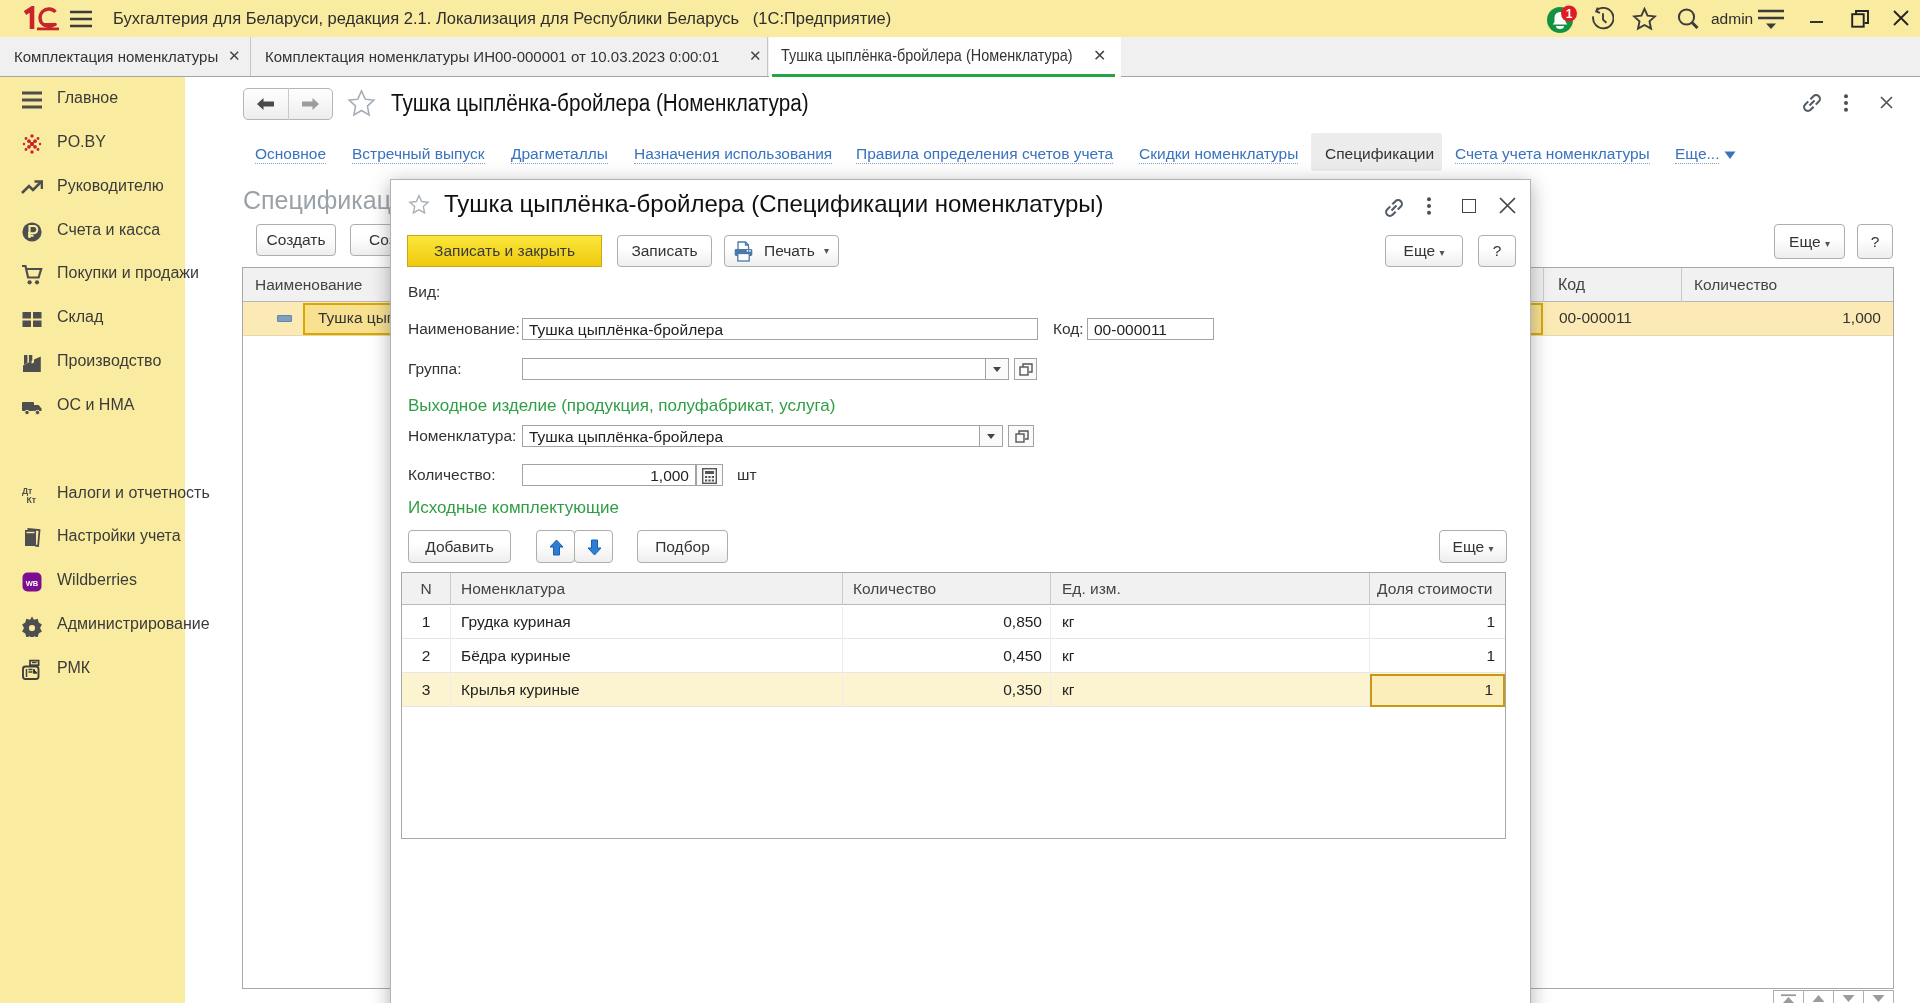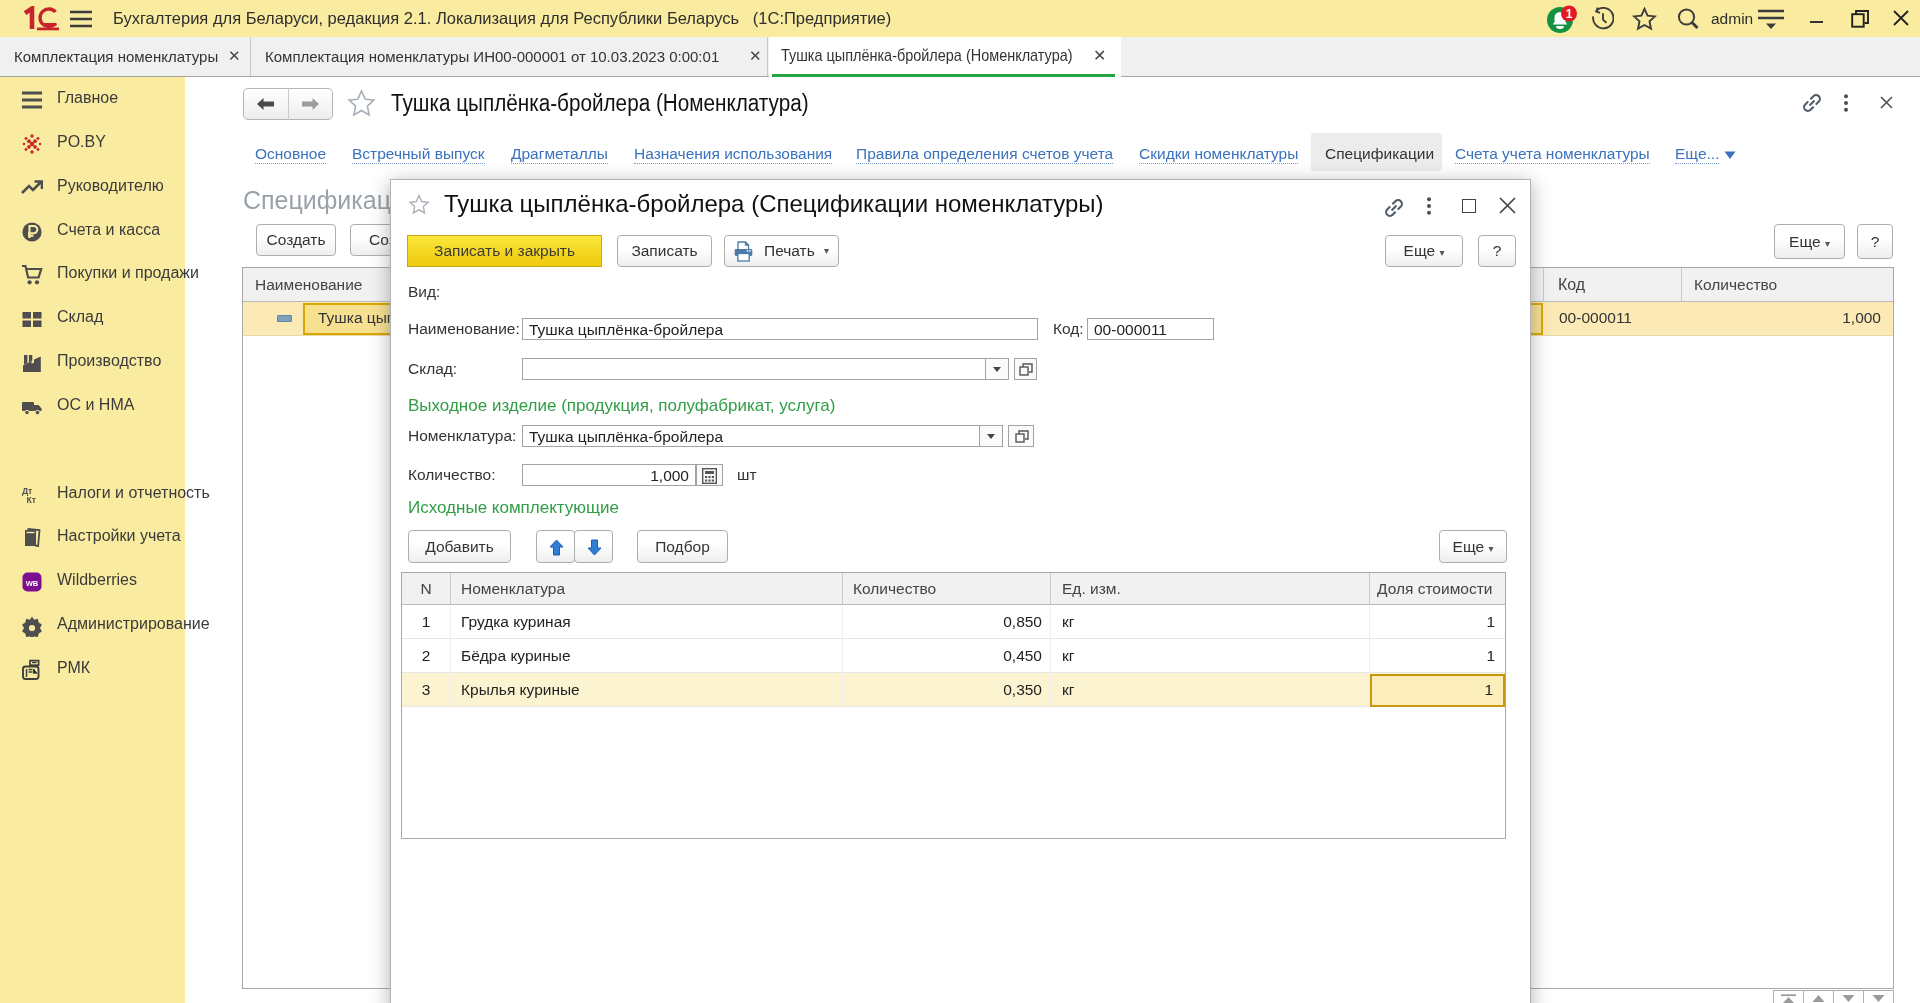--- a/index.html
+++ b/index.html
@@ -343,21 +343,21 @@
 
 <div class="lbl" style="left:17px;top:103px">Вид:</div>
 <div class="lbl" style="left:17px;top:140px">Наименование:</div>
 <div class="inp" style="left:131px;top:138px;width:516px;height:22px">
       <span class="val">Тушка цыплёнка-бройлера</span>
     </div>
 <div class="lbl" style="left:662px;top:140px">Код:</div>
 <div class="inp" style="left:696px;top:138px;width:127px;height:22px">
       <span class="val">00-000011</span>
     </div>
-<div class="lbl" style="left:17px;top:180px">Склад:</div>
+<div class="lbl" style="left:17px;top:180px">Группа:</div>
 <div class="inp" style="left:131px;top:178px;width:487px;height:22px">
       <span class="combo-btn"></span>
     </div>
 <div class="inp" style="left:623px;top:178px;width:23px;height:22px;background:#fafafa">
       <svg style="position:absolute;left:4px;top:4px" width="14" height="13" viewBox="0 0 14 13">
         <g fill="none" stroke="#555" stroke-width="1.4">
           <rect x="1" y="4" width="8" height="8"></rect>
           <path d="M4 4 V1 h9 v8 h-3"></path>
         </g>
       </svg>

